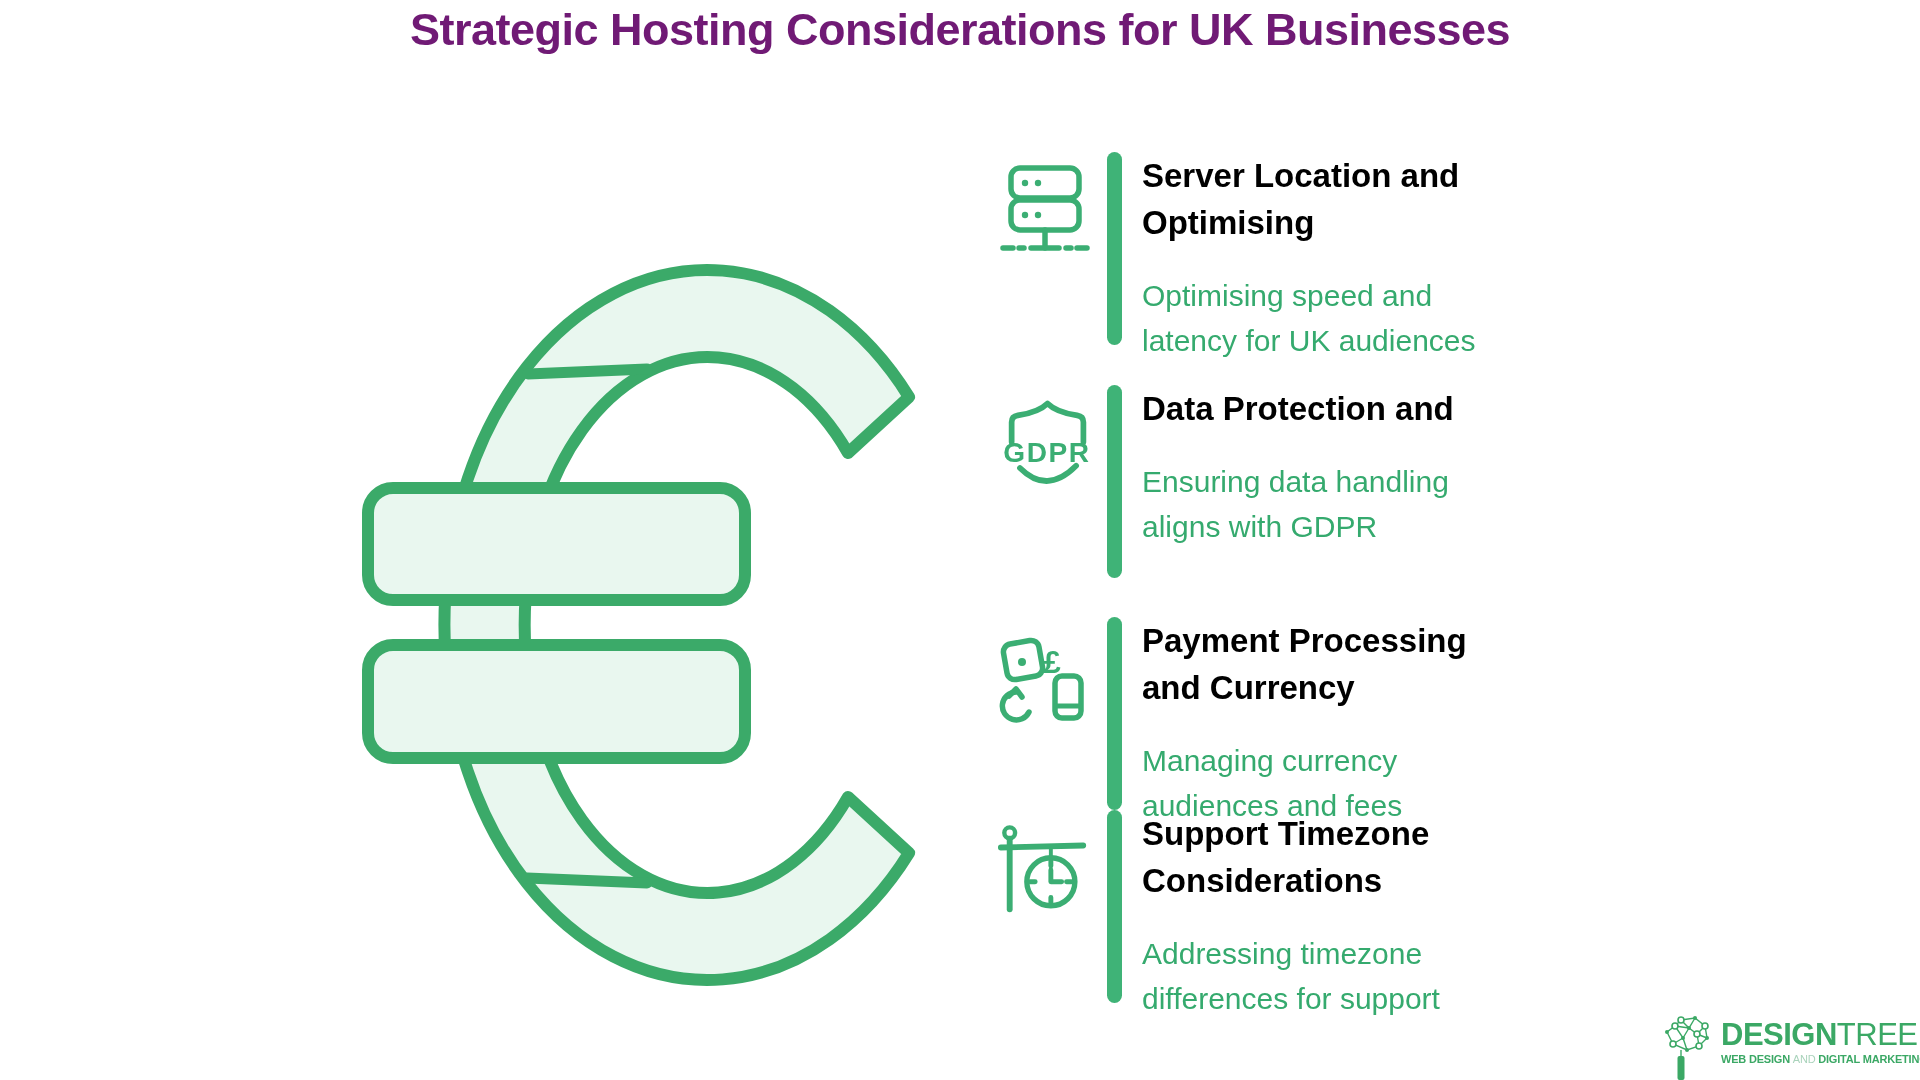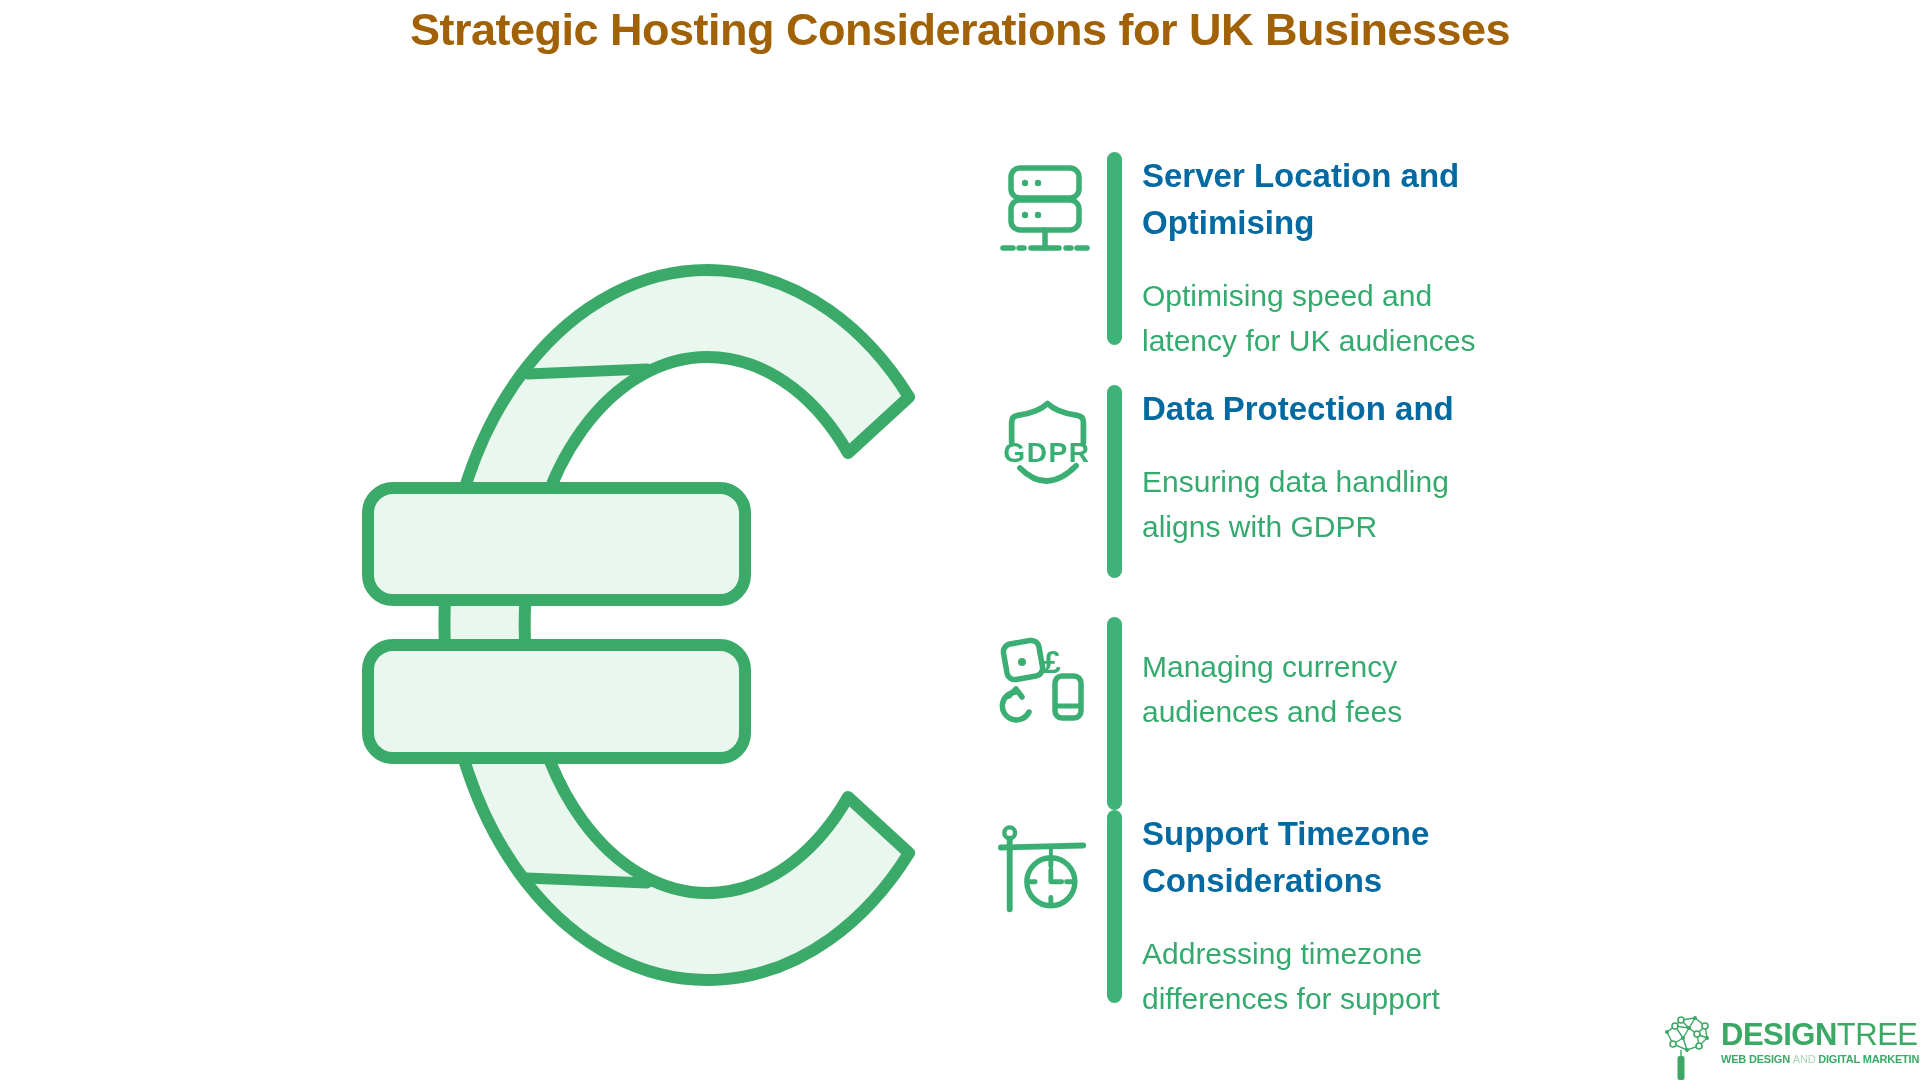--- a/index.html
+++ b/index.html
@@ -1,33 +1,33 @@
 <!DOCTYPE html>
 <html><head>
 <meta charset="utf-8">
 <style>
   html,body{margin:0;padding:0;}
   .canvas{position:relative;width:1920px;height:1080px;background:#ffffff;overflow:hidden;
           font-family:"Liberation Sans", sans-serif;}
 
   
   .page-title{position:absolute;top:4px;left:0;width:1920px;text-align:center;
-              font-size:45px;font-weight:bold;color:#a16207;letter-spacing:-0.5px;margin:0;}
+              font-size:45px;font-weight:bold;color:#701a75;letter-spacing:-0.5px;margin:0;}
 
   
   .euro-wrap{position:absolute;left:360px;top:262px;width:560px;height:726px;}
 
   
   .item{position:absolute;left:995px;display:flex;align-items:flex-start;}
   .item-1{top:152px;} .item-2{top:385px;} .item-3{top:617px;} .item-4{top:810px;}
   .icon-box{width:112px;flex:none;margin-top:6px;}
   .icon-box svg{display:block;}
   .vbar{width:15px;height:193px;flex:none;border-radius:9px;background:#3FB377;}
   .item-text{margin-left:20px;margin-top:0;}
-  .item-title{font-size:33px;line-height:47px;font-weight:bold;color:#0369a1;margin:0;}
+  .item-title{font-size:33px;line-height:47px;font-weight:bold;color:#000000;margin:0;}
   .item-sub{font-size:30px;line-height:45px;color:#35AA6E;margin:27px 0 0 0;}
 
   .stroke{fill:none;stroke:#3BAE73;stroke-linecap:round;stroke-linejoin:round;}
   .fillg{fill:#3BAE73;stroke:none;}
   .icon-label{font-family:"Liberation Sans",sans-serif;font-weight:bold;fill:#3BAE73;}
 
   
   .logo{position:absolute;left:1660px;top:1012px;display:flex;align-items:flex-start;}
   .logo-text{margin-left:7px;}
   .brand{font-size:31px;line-height:34px;letter-spacing:-0.5px;color:#3BA865;white-space:nowrap;margin-top:6px;}
@@ -101,20 +101,21 @@
         <circle class="fillg" cx="27" cy="34" r="4"></circle>
         <text class="icon-label" x="57" y="45" font-size="31" text-anchor="middle">£</text>
         <rect class="stroke" x="60" y="48" width="26" height="42" rx="7" stroke-width="5.5"></rect>
         <path class="stroke" stroke-width="5" d="M61,78 L85,78"></path>
         <path class="stroke" stroke-width="5.5" d="M34,84 A14,14 0 1 1 21,64"></path>
         <path class="stroke" stroke-width="5.5" d="M14,68 L21,61 L27,69"></path>
       </svg>
     </div>
     <div class="vbar"></div>
     <div class="item-text">
+      <h2 class="item-title"><span>Payment Processing</span><br><span>and Currency</span></h2>
       <p class="item-sub"><span>Managing currency</span><br><span>audiences and fees</span></p>
     </div>
   </div>
 
   <div class="item item-4">
     <div class="icon-box">
       <svg width="98" height="112" viewBox="0 0 100 100">
         <circle class="stroke" cx="15" cy="10" r="5.5" stroke-width="4.5"></circle>
         <path class="stroke" stroke-width="6" d="M15,16 L15,88"></path>
         <path class="stroke" stroke-width="6" d="M6,25 L90,23"></path>

